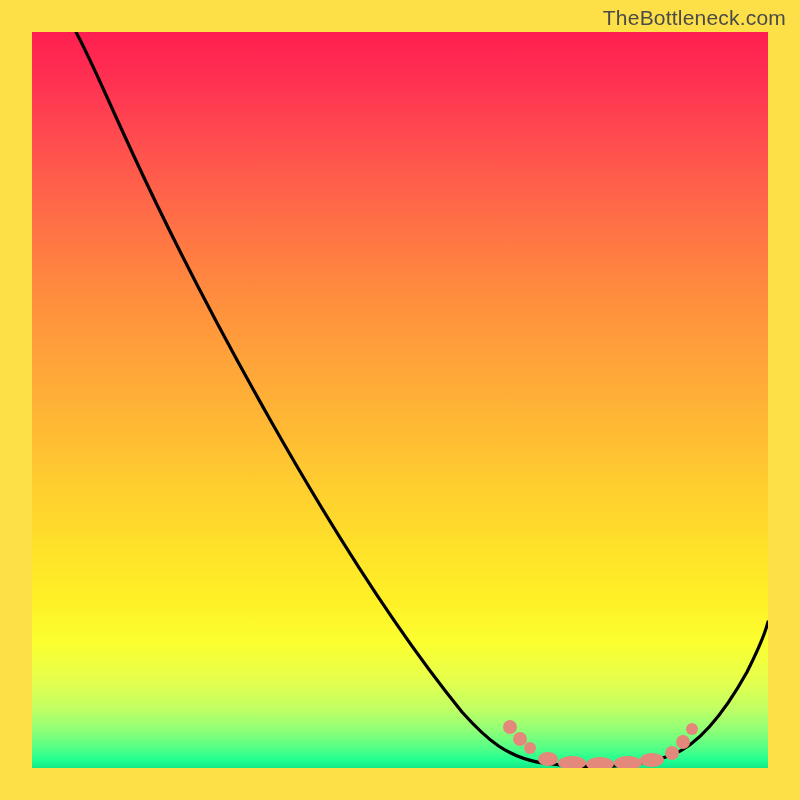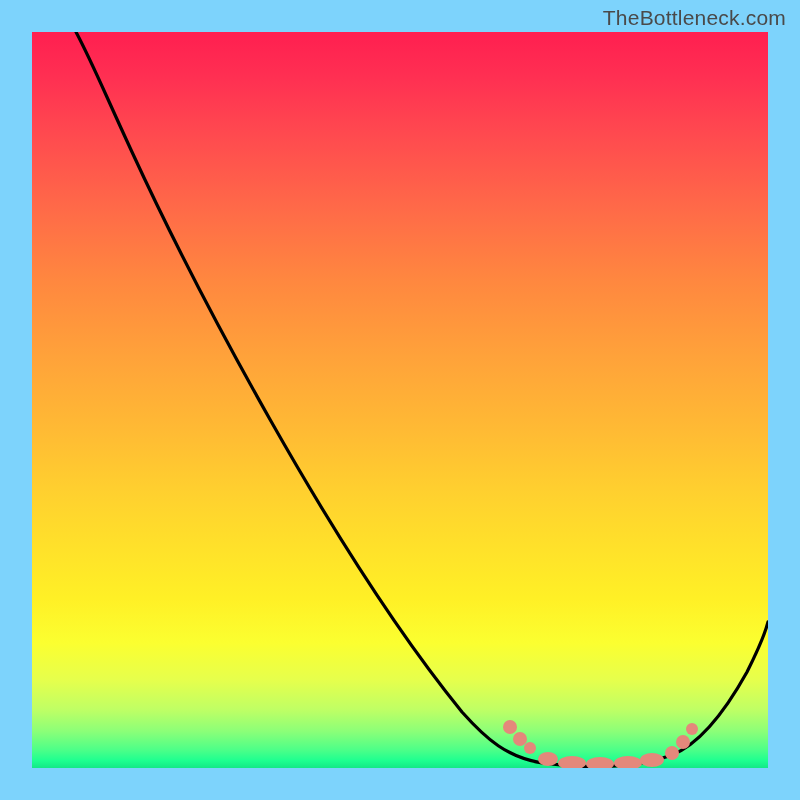--- a/index.html
+++ b/index.html
@@ -8,21 +8,21 @@
     width: 800px;
     height: 800px;
     background: #000;
     overflow: hidden;
     font-family: Arial, Helvetica, sans-serif;
   }
   .frame {
     position: relative;
     width: 800px;
     height: 800px;
-    background: #7dd3fc;
+    background: #fde047;
   }
   .watermark {
     position: absolute;
     top: 6px;
     right: 14px;
     color: #4a4a4a;
     font-size: 21px;
     font-weight: 500;
     letter-spacing: 0.2px;
     z-index: 10;

